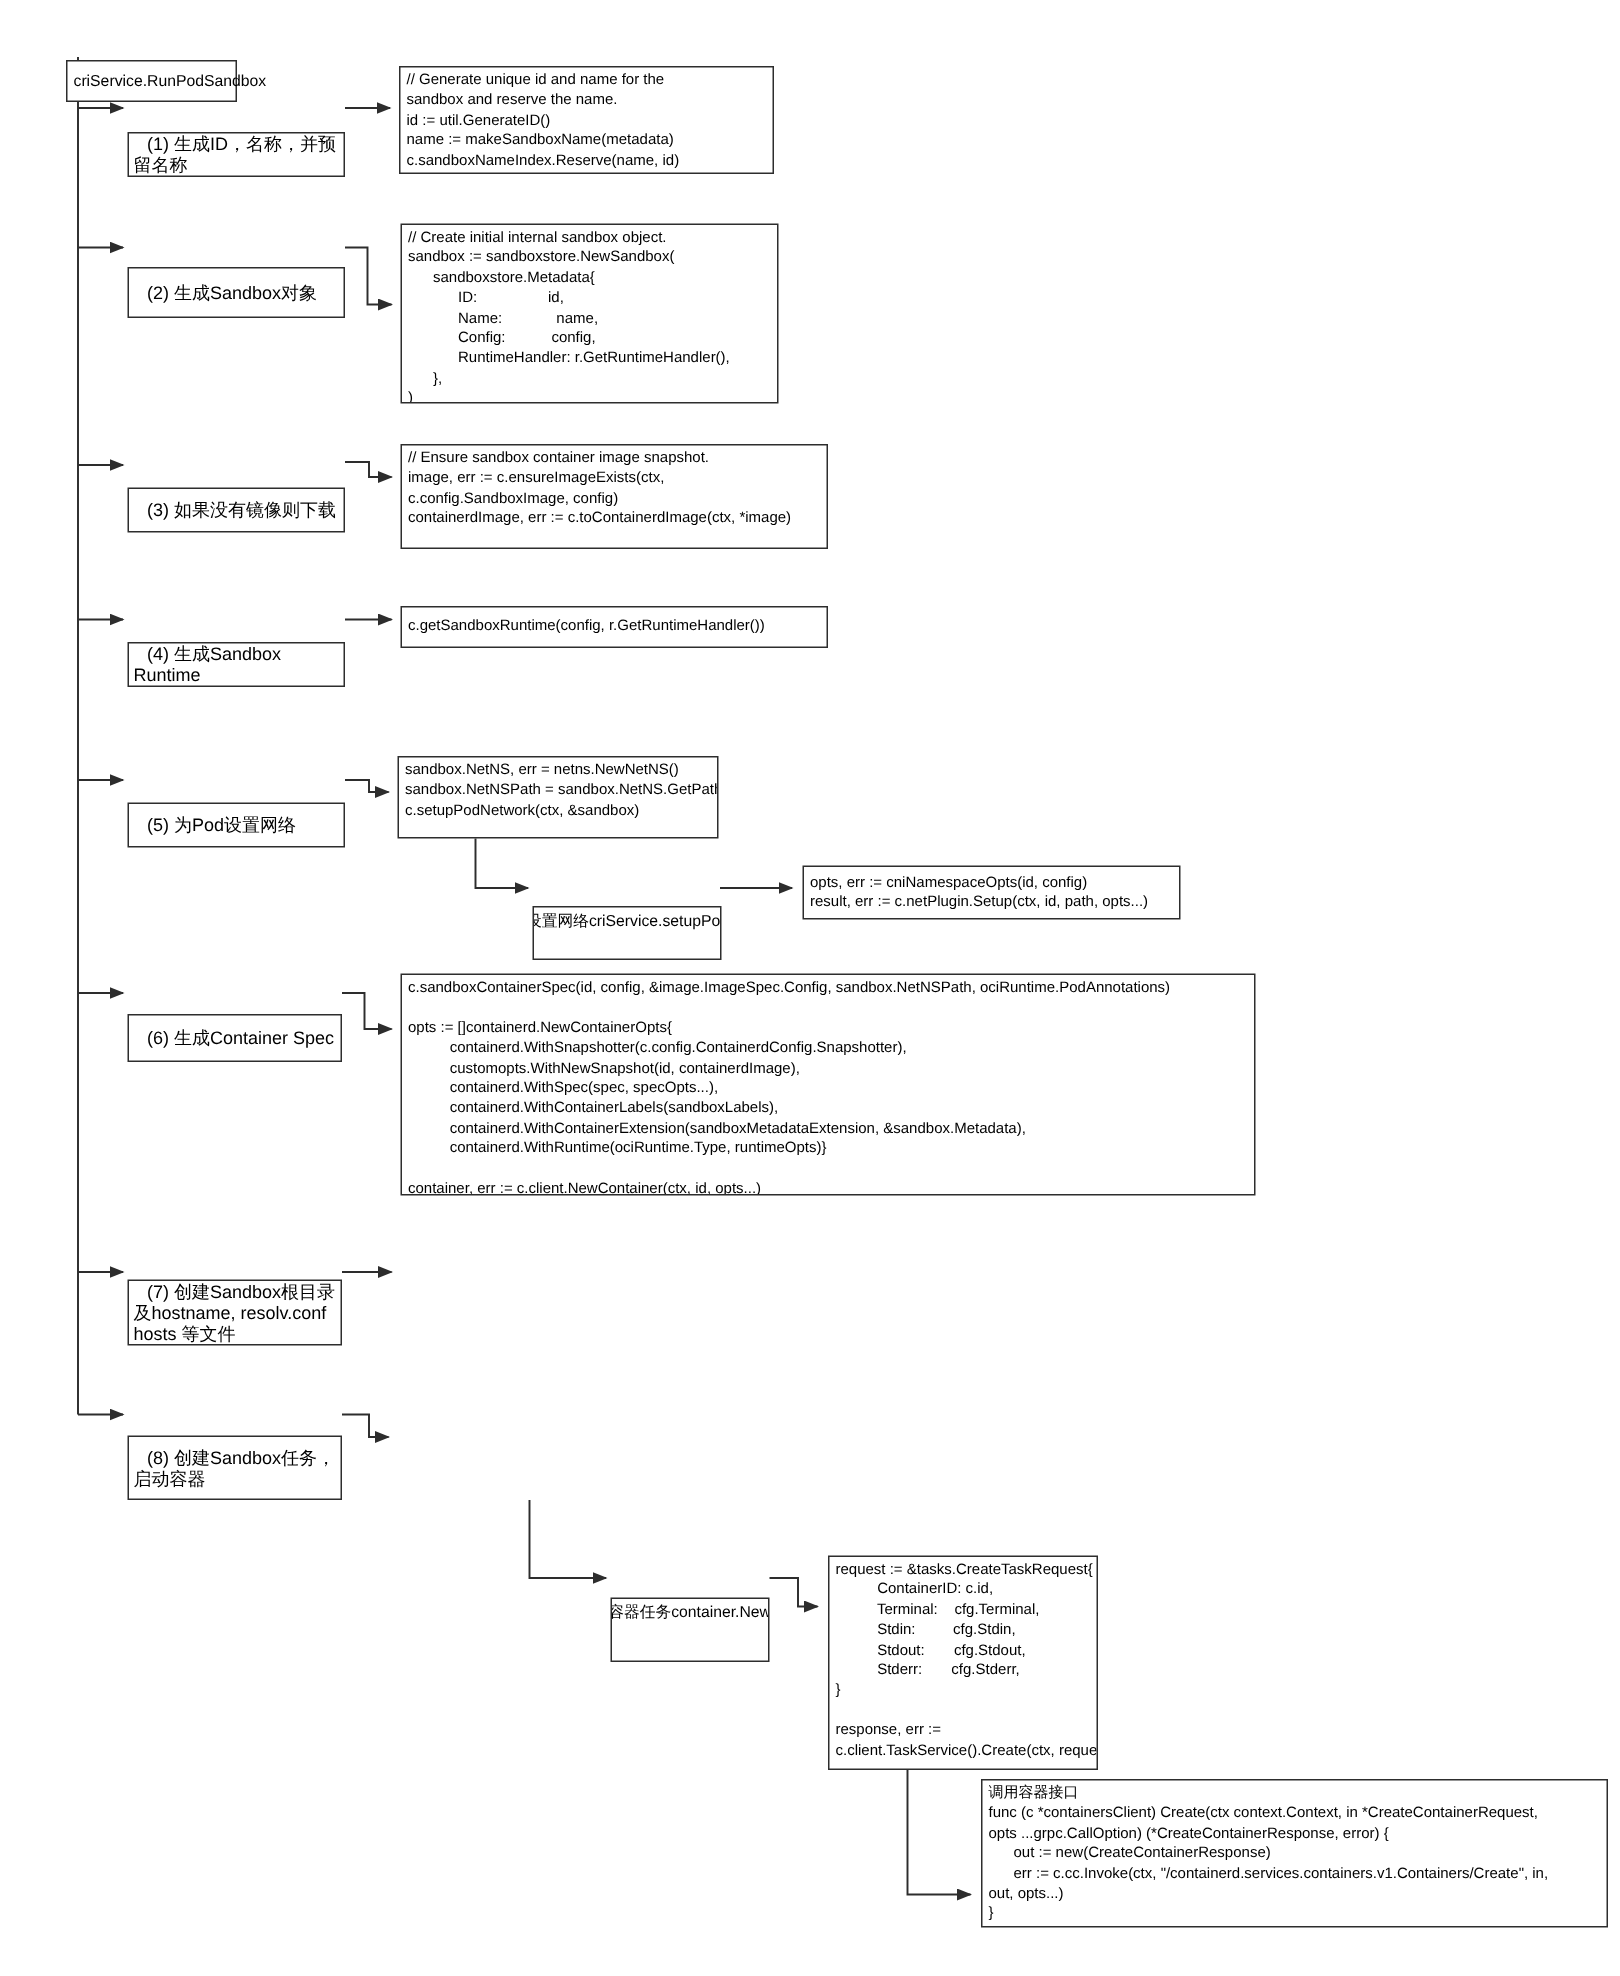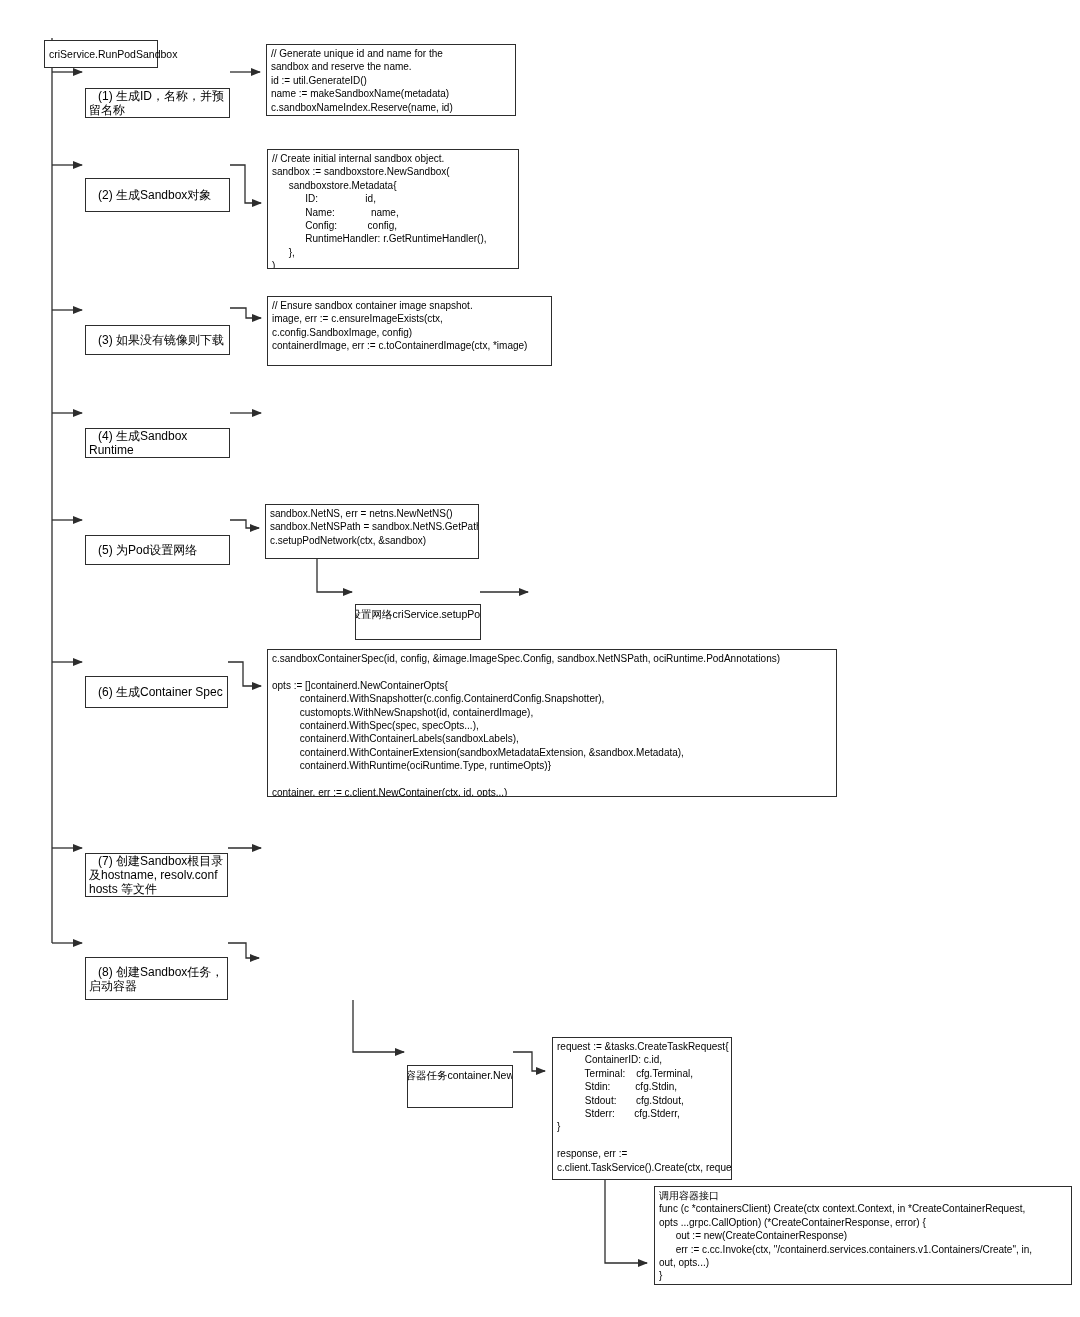--- a/index.html
+++ b/index.html
@@ -98,32 +98,35 @@
     <span>(3) 如果没有镜像则下载</span>
   </div>
   <pre class="box code" style="left:263px;top:292px;width:285px;height:70px">// Ensure sandbox container image snapshot.
 image, err := c.ensureImageExists(ctx,
 c.config.SandboxImage, config)
 containerdImage, err := c.toContainerdImage(ctx, *image)</pre>
 
   <div class="box step" style="left:85px;top:398px;width:145px;height:30px">
     <span>(4) 生成Sandbox Runtime</span>
   </div>
+  <pre class="box code vcenter" style="left:263px;top:400px;width:285px;height:28px">c.getSandboxRuntime(config, r.GetRuntimeHandler())</pre>
 
   <div class="box step" style="left:85px;top:505px;width:145px;height:30px">
     <span>(5) 为Pod设置网络</span>
   </div>
   <pre class="box code" style="left:261px;top:500px;width:214px;height:55px">sandbox.NetNS, err = netns.NewNetNS()
 sandbox.NetNSPath = sandbox.NetNS.GetPath()
 c.setupPodNetwork(ctx, &amp;sandbox)</pre>
 
   <div class="box sublabel" style="left:355px;top:574px;width:126px;height:36px">
     <span>调用CNI设置网络</span>
     <span>criService.setupPodNetwork</span>
   </div>
+  <pre class="box code vcenter" style="left:531px;top:573px;width:252px;height:36px">opts, err := cniNamespaceOpts(id, config)
+result, err := c.netPlugin.Setup(ctx, id, path, opts...)</pre>
 
   <div class="box step" style="left:85px;top:646px;width:143px;height:32px">
     <span>(6) 生成Container Spec</span>
   </div>
   <pre class="box code" style="left:263px;top:645px;width:570px;height:148px">c.sandboxContainerSpec(id, config, &amp;image.ImageSpec.Config, sandbox.NetNSPath, ociRuntime.PodAnnotations)
 
 opts := []containerd.NewContainerOpts{
           containerd.WithSnapshotter(c.config.ContainerdConfig.Snapshotter),
           customopts.WithNewSnapshot(id, containerdImage),
           containerd.WithSpec(spec, specOpts...),

